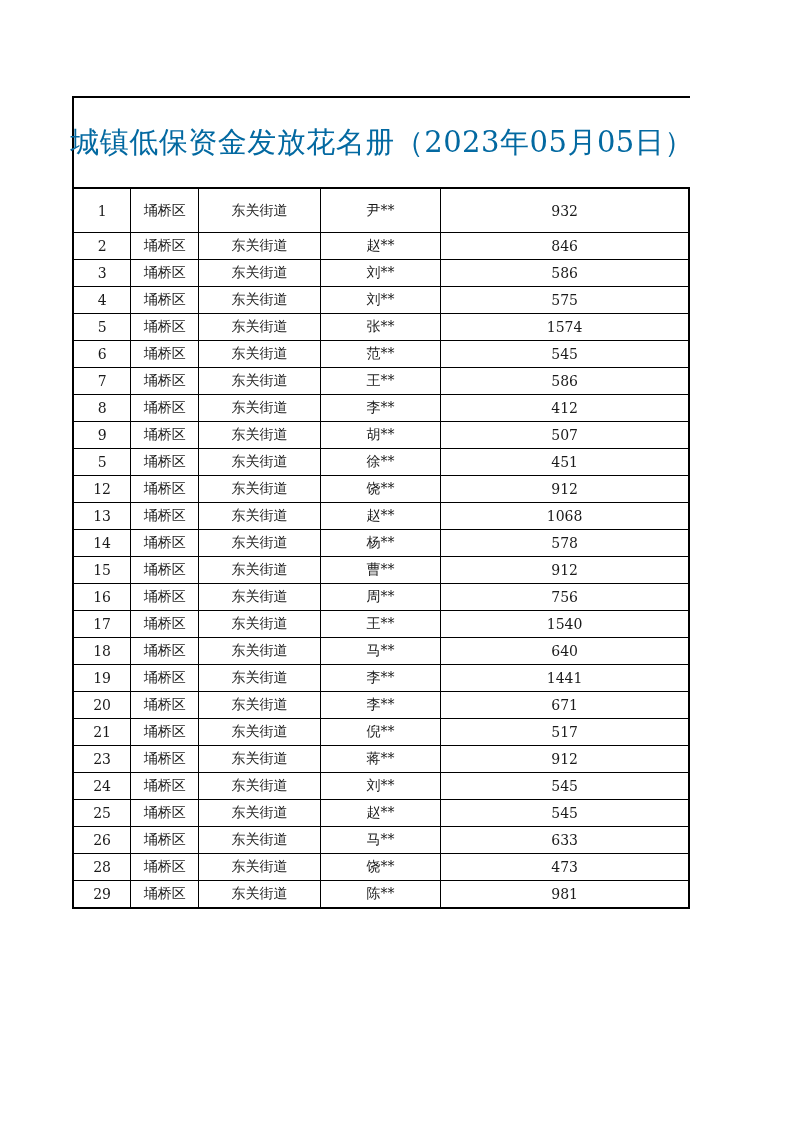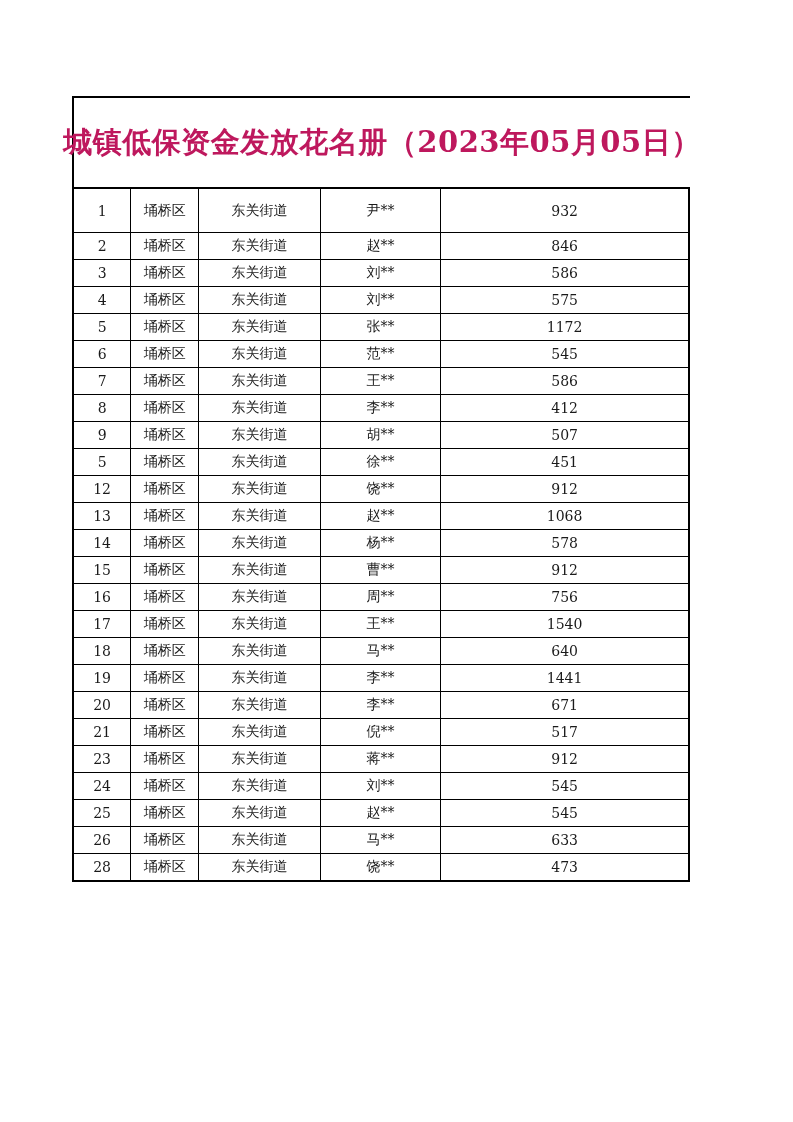--- a/index.html
+++ b/index.html
@@ -26,22 +26,22 @@
     border-top: 2px solid #000;
     border-left: 2px solid #000;
     height: 91px;
     display: flex;
     align-items: center;
     justify-content: center;
   }
   .title-block h1 {
     margin: 0;
     font-size: 29px;
-    font-weight: bold;
-    color: #be185d;
+    font-weight: normal;
+    color: #0369a1;
     letter-spacing: 0.5px;
     white-space: nowrap;
   }
   table.roster {
     border-collapse: collapse;
     table-layout: fixed;
     width: 618px;
     border: 2px solid #000;
   }
   table.roster td {
@@ -105,21 +105,21 @@
     <td>埇桥区</td>
     <td>东关街道</td>
     <td>刘**</td>
     <td>575</td>
   </tr>
         <tr>
     <td>5</td>
     <td>埇桥区</td>
     <td>东关街道</td>
     <td>张**</td>
-    <td>1172</td>
+    <td>1574</td>
   </tr>
         <tr>
     <td>6</td>
     <td>埇桥区</td>
     <td>东关街道</td>
     <td>范**</td>
     <td>545</td>
   </tr>
         <tr>
     <td>7</td>
@@ -246,16 +246,23 @@
     <td>东关街道</td>
     <td>马**</td>
     <td>633</td>
   </tr>
         <tr>
     <td>28</td>
     <td>埇桥区</td>
     <td>东关街道</td>
     <td>饶**</td>
     <td>473</td>
+  </tr>
+        <tr>
+    <td>29</td>
+    <td>埇桥区</td>
+    <td>东关街道</td>
+    <td>陈**</td>
+    <td>981</td>
   </tr>
       </tbody>
   </table>
 </div>
 
 </body></html>

